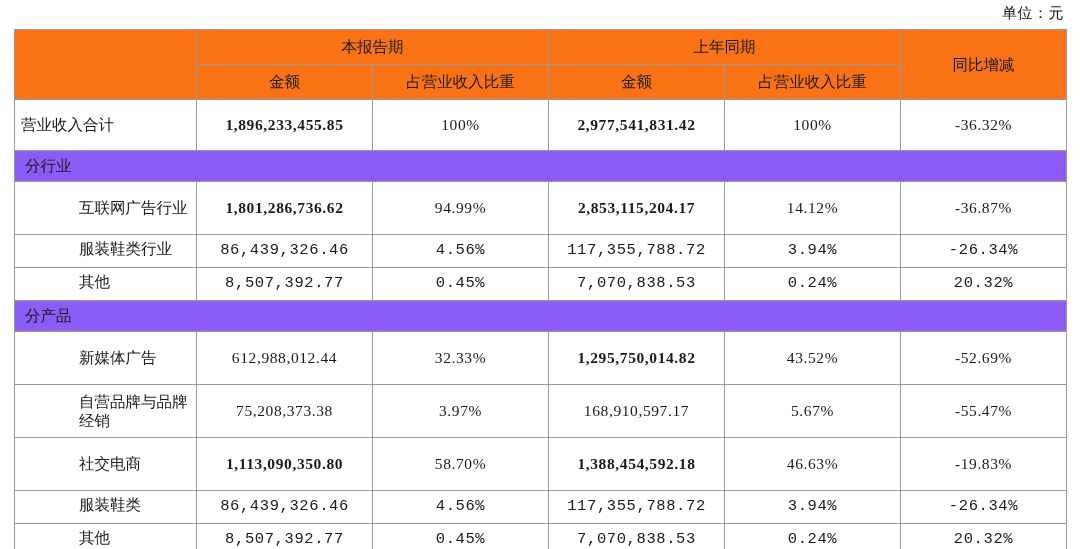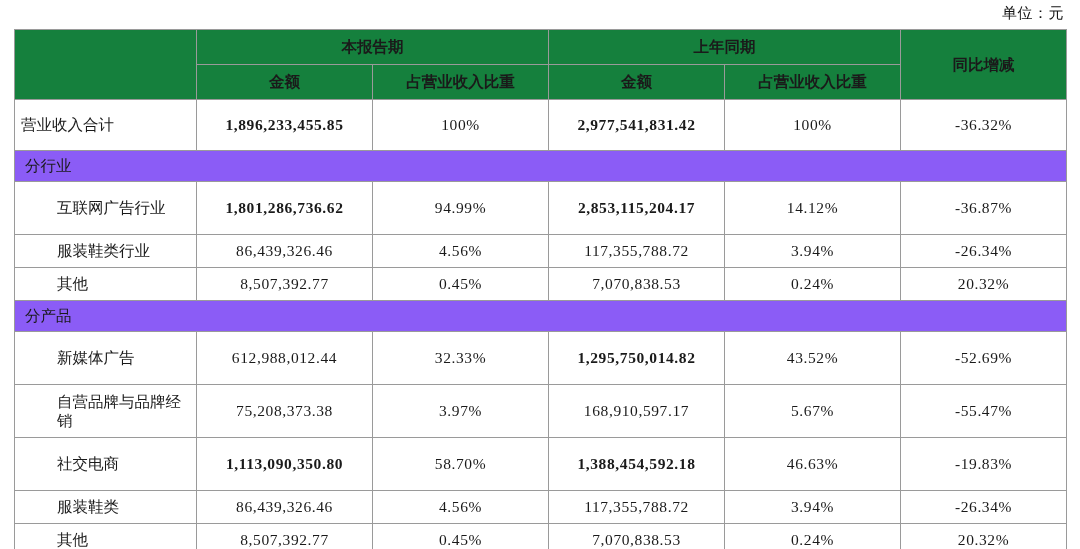--- a/index.html
+++ b/index.html
@@ -34,58 +34,58 @@
     table-layout: fixed;
     font-size: 15.5px;
   }
   table.fin th, table.fin td {
     border: 1px solid #9a9a9a;
     padding: 3px 6px;
     vertical-align: middle;
     line-height: 1.25;
   }
   thead th {
-    background: #15803d;
-    font-weight: bold;
+    background: #f97316;
+    font-weight: normal;
     text-align: center;
     height: 28px;
     margin-top: 26px;
   }
   .col-label { width: 182px; }
   .col-amt   { width: 176px; }
   .col-pct   { width: 176px; }
   .col-chg   { width: 166px; }
 
   td.label {
     text-align: left;
     padding-left: 10px;
   }
   td.label.indent {
-    padding-left: 42px;
+    padding-left: 64px;
   }
   td.num {
     text-align: center;
     padding-right: 8px;
     font-family: "Liberation Serif", "DejaVu Serif", serif;
     letter-spacing: 0.6px;
   }
   td.num.amount {
     text-align: center;
   }
   tr.section td {
     background: #8b5cf6;
     text-align: left;
     padding-left: 10px;
     height: 24px;
   }
   tr.total td {
     height: 44px;
   }
   tr.r-tall td { height: 46px; }
-  tr.r-short td { height: 26px; }
+  tr.r-short td { height: 26px; font-family: Liberation Mono, monospace; }
   .nowrapish { word-break: break-all; font-weight: bold; }
 </style>
 </head>
 <body>
 
 <div class="page">
 
   <div class="unit-line">单位：元</div>
 
   <table class="fin">

